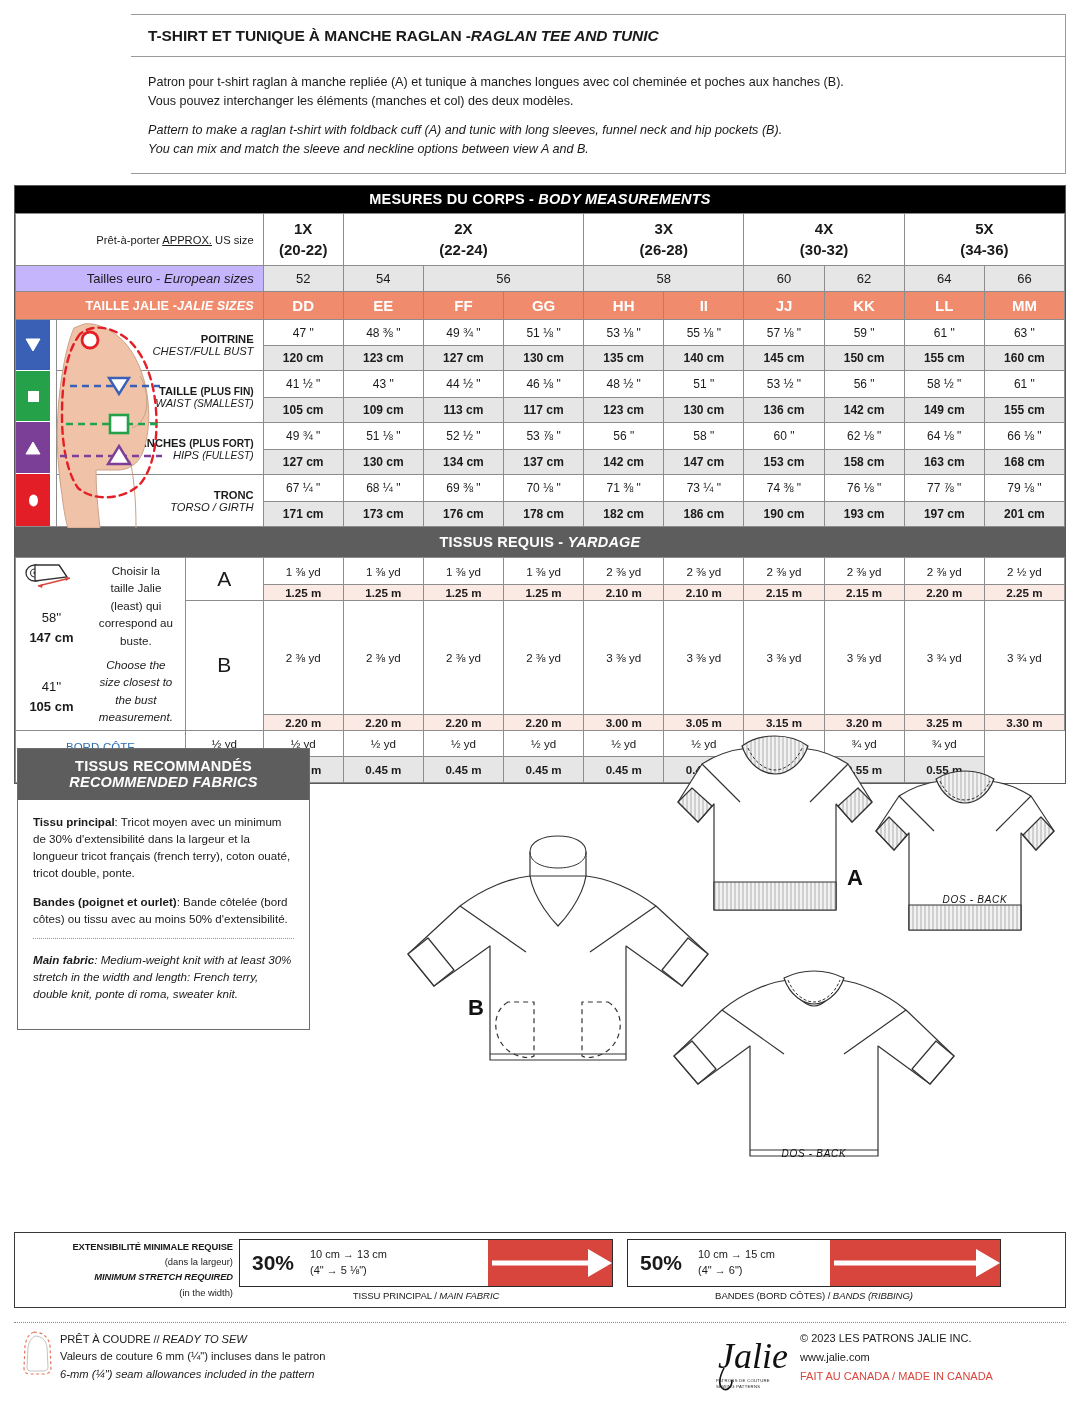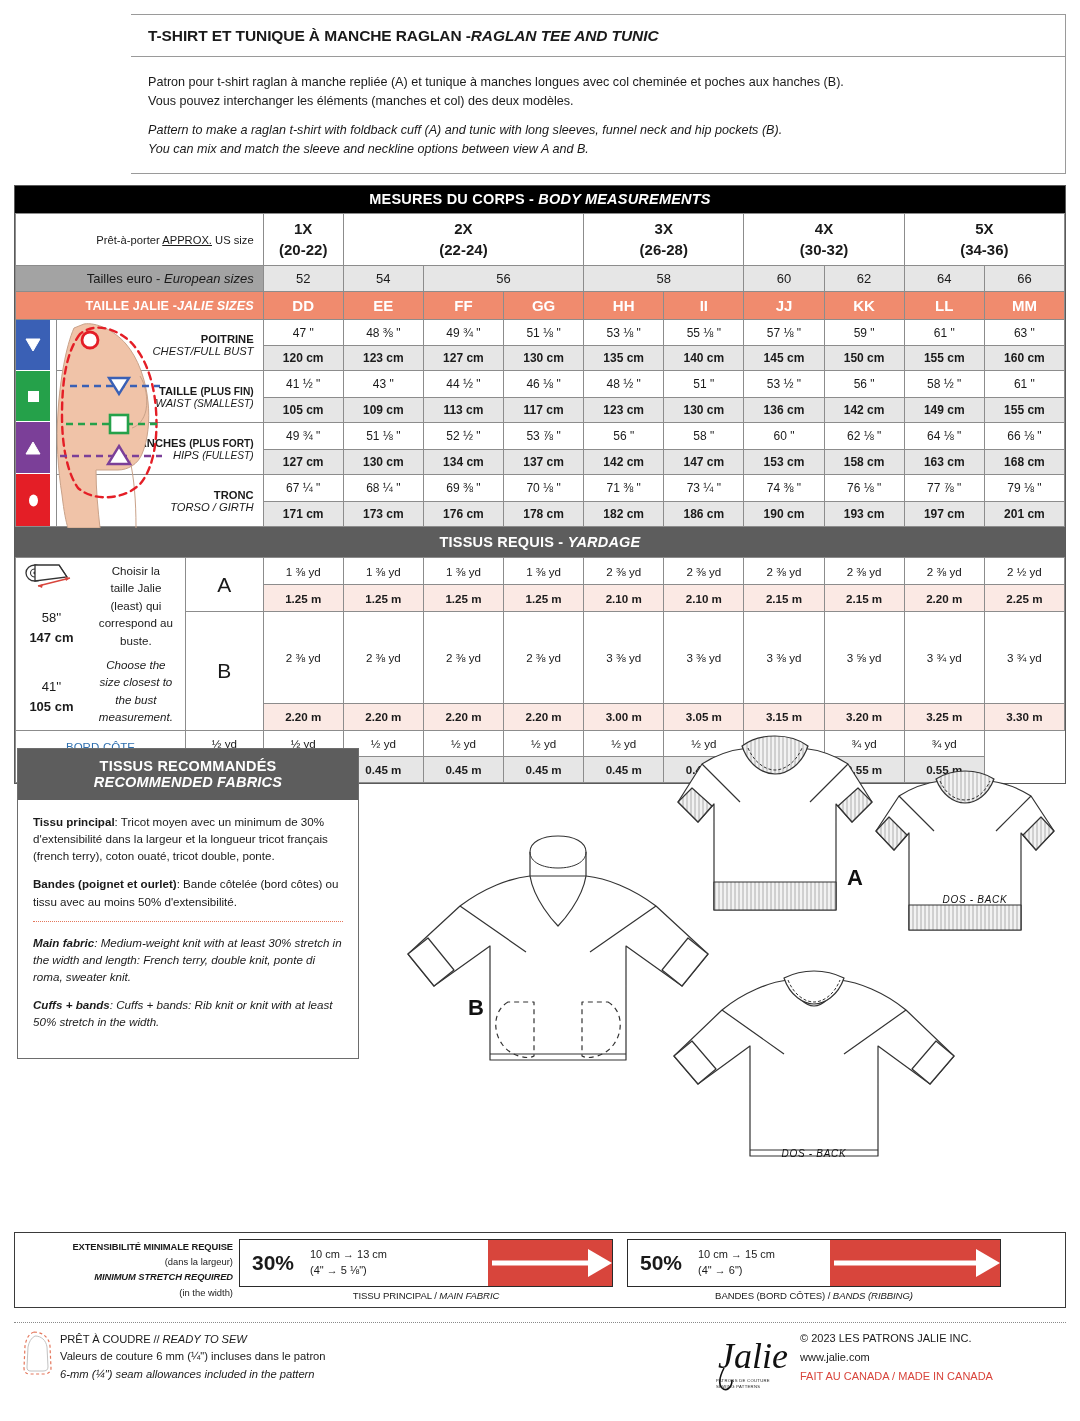--- a/index.html
+++ b/index.html
@@ -64,52 +64,52 @@
   table.grid td { border:1px solid #8c8c8c; text-align:center; vertical-align:middle; }
 
   .lbl-cell { text-align:right !important; padding-right:9px; font-size:11.2px; color:#1a1a1a; }
   .lbl-cell .fr { font-weight:bold; }
   .lbl-cell .en { font-style:italic; }
   .lbl-cell .sm { font-size:10.2px; }
 
   .hdr-us { font-size:15px; font-weight:bold; line-height:1.35; }
   .hdr-us .paren { font-weight:bold; }
   .row-euro td { background:#e6e6e6; font-size:13px; height:26px; }
-  .row-euro td.lbl-cell { background:#a3a3a3; }
+  .row-euro td.lbl-cell { background:#c4b5fd; }
   .row-jalie td { background:#f08b6e; color:#fff; font-weight:bold; font-size:15px; height:28px;
                   border-color:#f08b6e; }
   .row-jalie td.lbl-cell { text-align:right !important; font-size:12.6px; letter-spacing:0.1px; }
   .row-jalie td.lbl-cell .en { font-style:italic; }
 
   .meas-in { font-size:12px; height:26px; background:#fff; }
   .meas-cm { font-size:12px; height:25px; background:#e6e6e6; font-weight:bold; }
   .meas-in, .meas-cm { border-left:1px solid #b8b8b8; border-right:1px solid #b8b8b8; }
 
   .swatch { width:34px; }
 
   .rowgroup-top td { border-top:2px solid #3a3a3a; }
 
   
   .yd-in { font-size:11.6px; height:27px; background:#fff; }
-  .yd-cm { font-size:11.6px; height:27px; background:#fbe9e4; font-weight:bold; }
+  .yd-cm { font-size:11.6px; height:16px; background:#fbe9e4; font-weight:bold; }
   .rib-in { font-size:11.6px; height:26px; background:#fff; }
   .rib-cm { font-size:11.6px; height:26px; background:#e6e6e6; font-weight:bold; }
   .ab-letter { font-size:21px; font-weight:normal; }
   .ribknit { font-size:11.5px; color:#2f6fae; line-height:1.45; }
   .ribknit .en { font-style:italic; }
   .fabw { font-size:13px; line-height:1.5; }
   .fabw b { font-weight:bold; }
   .choose { font-size:11.6px; line-height:1.5; padding:4px 8px; }
   .choose .en { font-style:italic; }
 
   
   .figbox { position:absolute; left:22px; top:320px; width:180px; height:208px; }
 
   
-  .fabbox { position:absolute; left:17px; top:748px; width:342px; border:1px solid #6d6d6d; background:#fff; }
+  .fabbox { position:absolute; left:17px; top:748px; width:293px; border:1px solid #6d6d6d; background:#fff; }
   .fabhdr { background:#5d5d5d; color:#fff; text-align:center; padding:9px 0 10px; }
   .fabhdr .fr { font-size:14.5px; font-weight:bold; display:block; letter-spacing:0.2px; }
   .fabhdr .en { font-size:14.5px; font-weight:bold; font-style:italic; display:block; letter-spacing:0.2px; }
   .fabbody { padding:13px 15px 16px 15px; }
   .fabbody p { font-size:11.6px; line-height:1.48; margin-bottom:11px; }
   .fabbody .en { font-style:italic; }
   .dotted { border-top:1.5px dotted #e4775c; margin:8px 0 12px; }
 
   
   .illus { position:absolute; left:400px; top:725px; width:666px; height:480px; }
@@ -541,23 +541,20 @@
       <p>
         <b>Tissu principal</b><span>: Tricot moyen avec un minimum de 30% d'extensibilité dans la largeur et la longueur  tricot français (french terry), coton ouaté, tricot double, ponte.</span>
       </p>
       <p>
         <b>Bandes (poignet et ourlet)</b><span>: Bande côtelée (bord côtes) ou tissu avec au moins 50% d'extensibilité.</span>
       </p>
       <div class="dotted"></div>
       <p class="en">
         <b>Main fabric</b><span>: Medium-weight knit with at least 30% stretch in the width and length: French terry, double knit, ponte di roma, sweater knit.</span>
       </p>
-      <p class="en">
-        <b>Cuffs + bands</b><span>: Cuffs + bands: Rib knit or knit with at least 50% stretch in the width.</span>
-      </p>
     </div>
   </div>
 
   <div class="illus">
     <svg width="666" height="480" viewBox="0 0 666 480">
       <defs>
         <pattern id="rib" width="4" height="8" patternUnits="userSpaceOnUse">
           <rect width="4" height="8" fill="#f2f2f2"></rect>
           <line x1="1" y1="0" x2="1" y2="8" stroke="#9a9a9a" stroke-width="0.8"></line>
         </pattern>

